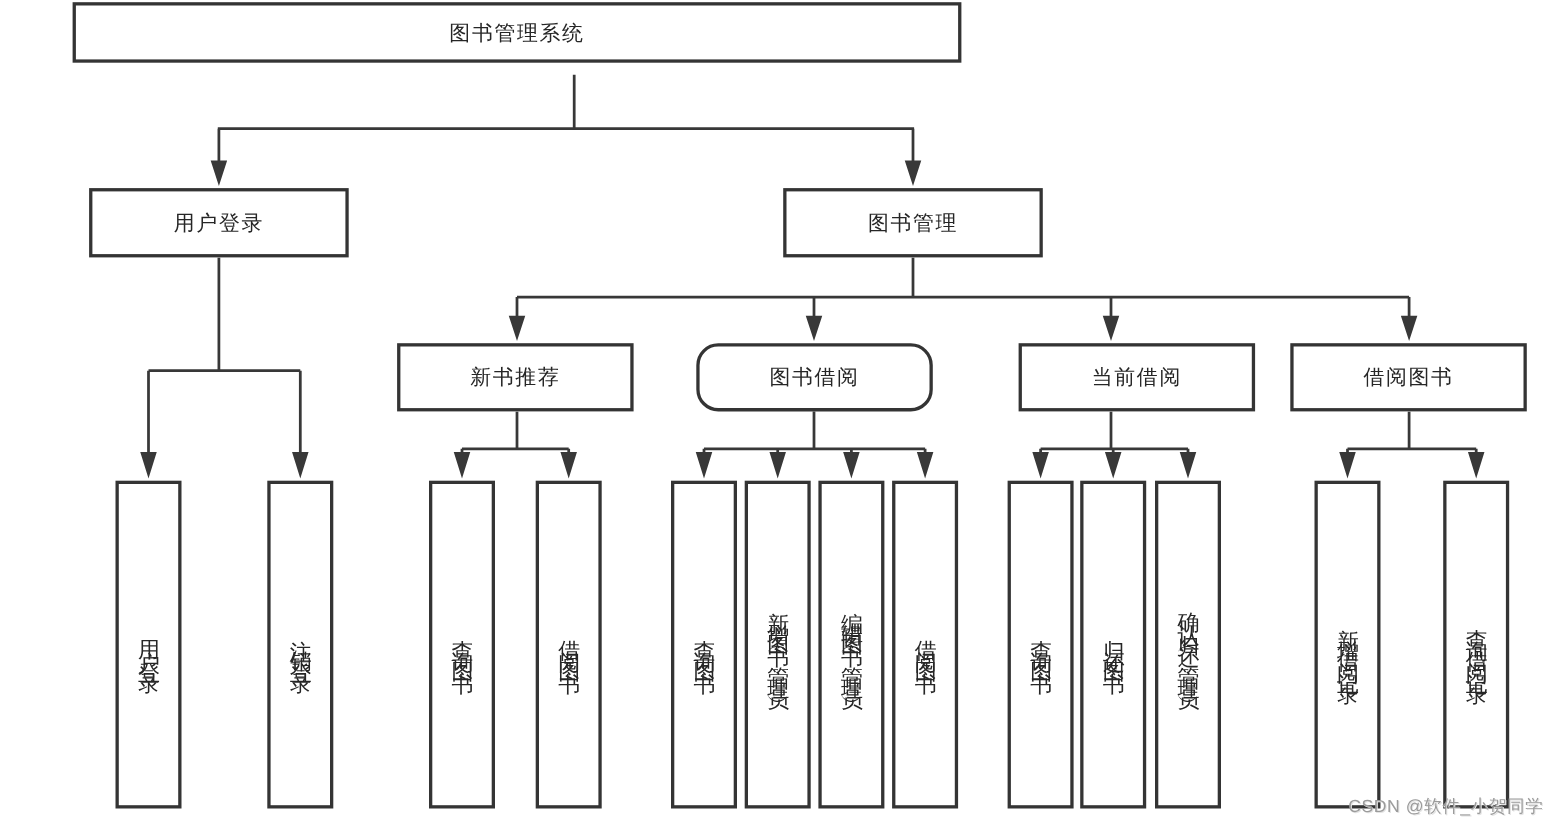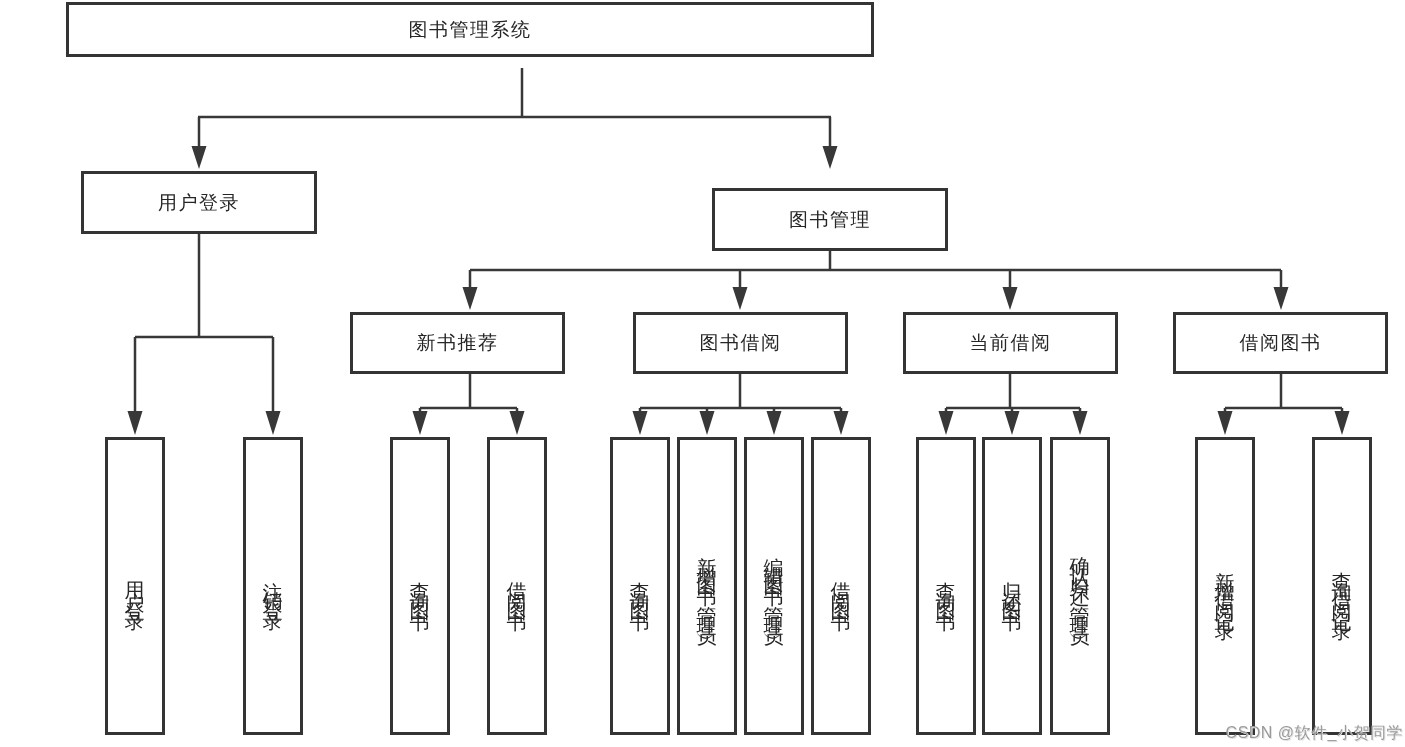--- a/index.html
+++ b/index.html
@@ -77,31 +77,31 @@
              M1334.5 411 L1349.5 411 L1342 435 Z" fill="#383838" stroke="none"></path>
   </svg>
 
   <div class="node root">
     <span class="lbl">图书管理系统</span>
   </div>
 
   <div class="node lv2" style="left:81px;">
     <span class="lbl">用户登录</span>
   </div>
-  <div class="node lv2" style="left:712px;margin-top:17px;">
+  <div class="node lv2" style="left:712px;">
     <span class="lbl">图书管理</span>
   </div>
 
-  <div class="node lv3" style="left:350px;text-align:center;">
+  <div class="node lv3" style="left:361px;text-align:center;">
     <span class="lbl">新书推荐</span>
   </div>
-  <div class="node lv3" style="left:633px;">
+  <div class="node lv3" style="left:633px;border-radius:20px;">
     <span class="lbl">图书借阅</span>
   </div>
-  <div class="node lv3" style="left:903px;font-family:Liberation Serif, serif;">
+  <div class="node lv3" style="left:926px;font-family:Liberation Serif, serif;">
     <span class="lbl">当前借阅</span>
   </div>
   <div class="node lv3" style="left:1173px;">
     <span class="lbl">借阅图书</span>
   </div>
 
   <div class="node leaf" style="left:105px;">
     <span class="vlbl">用户登录</span>
   </div>
   <div class="node leaf" style="left:243px;">

